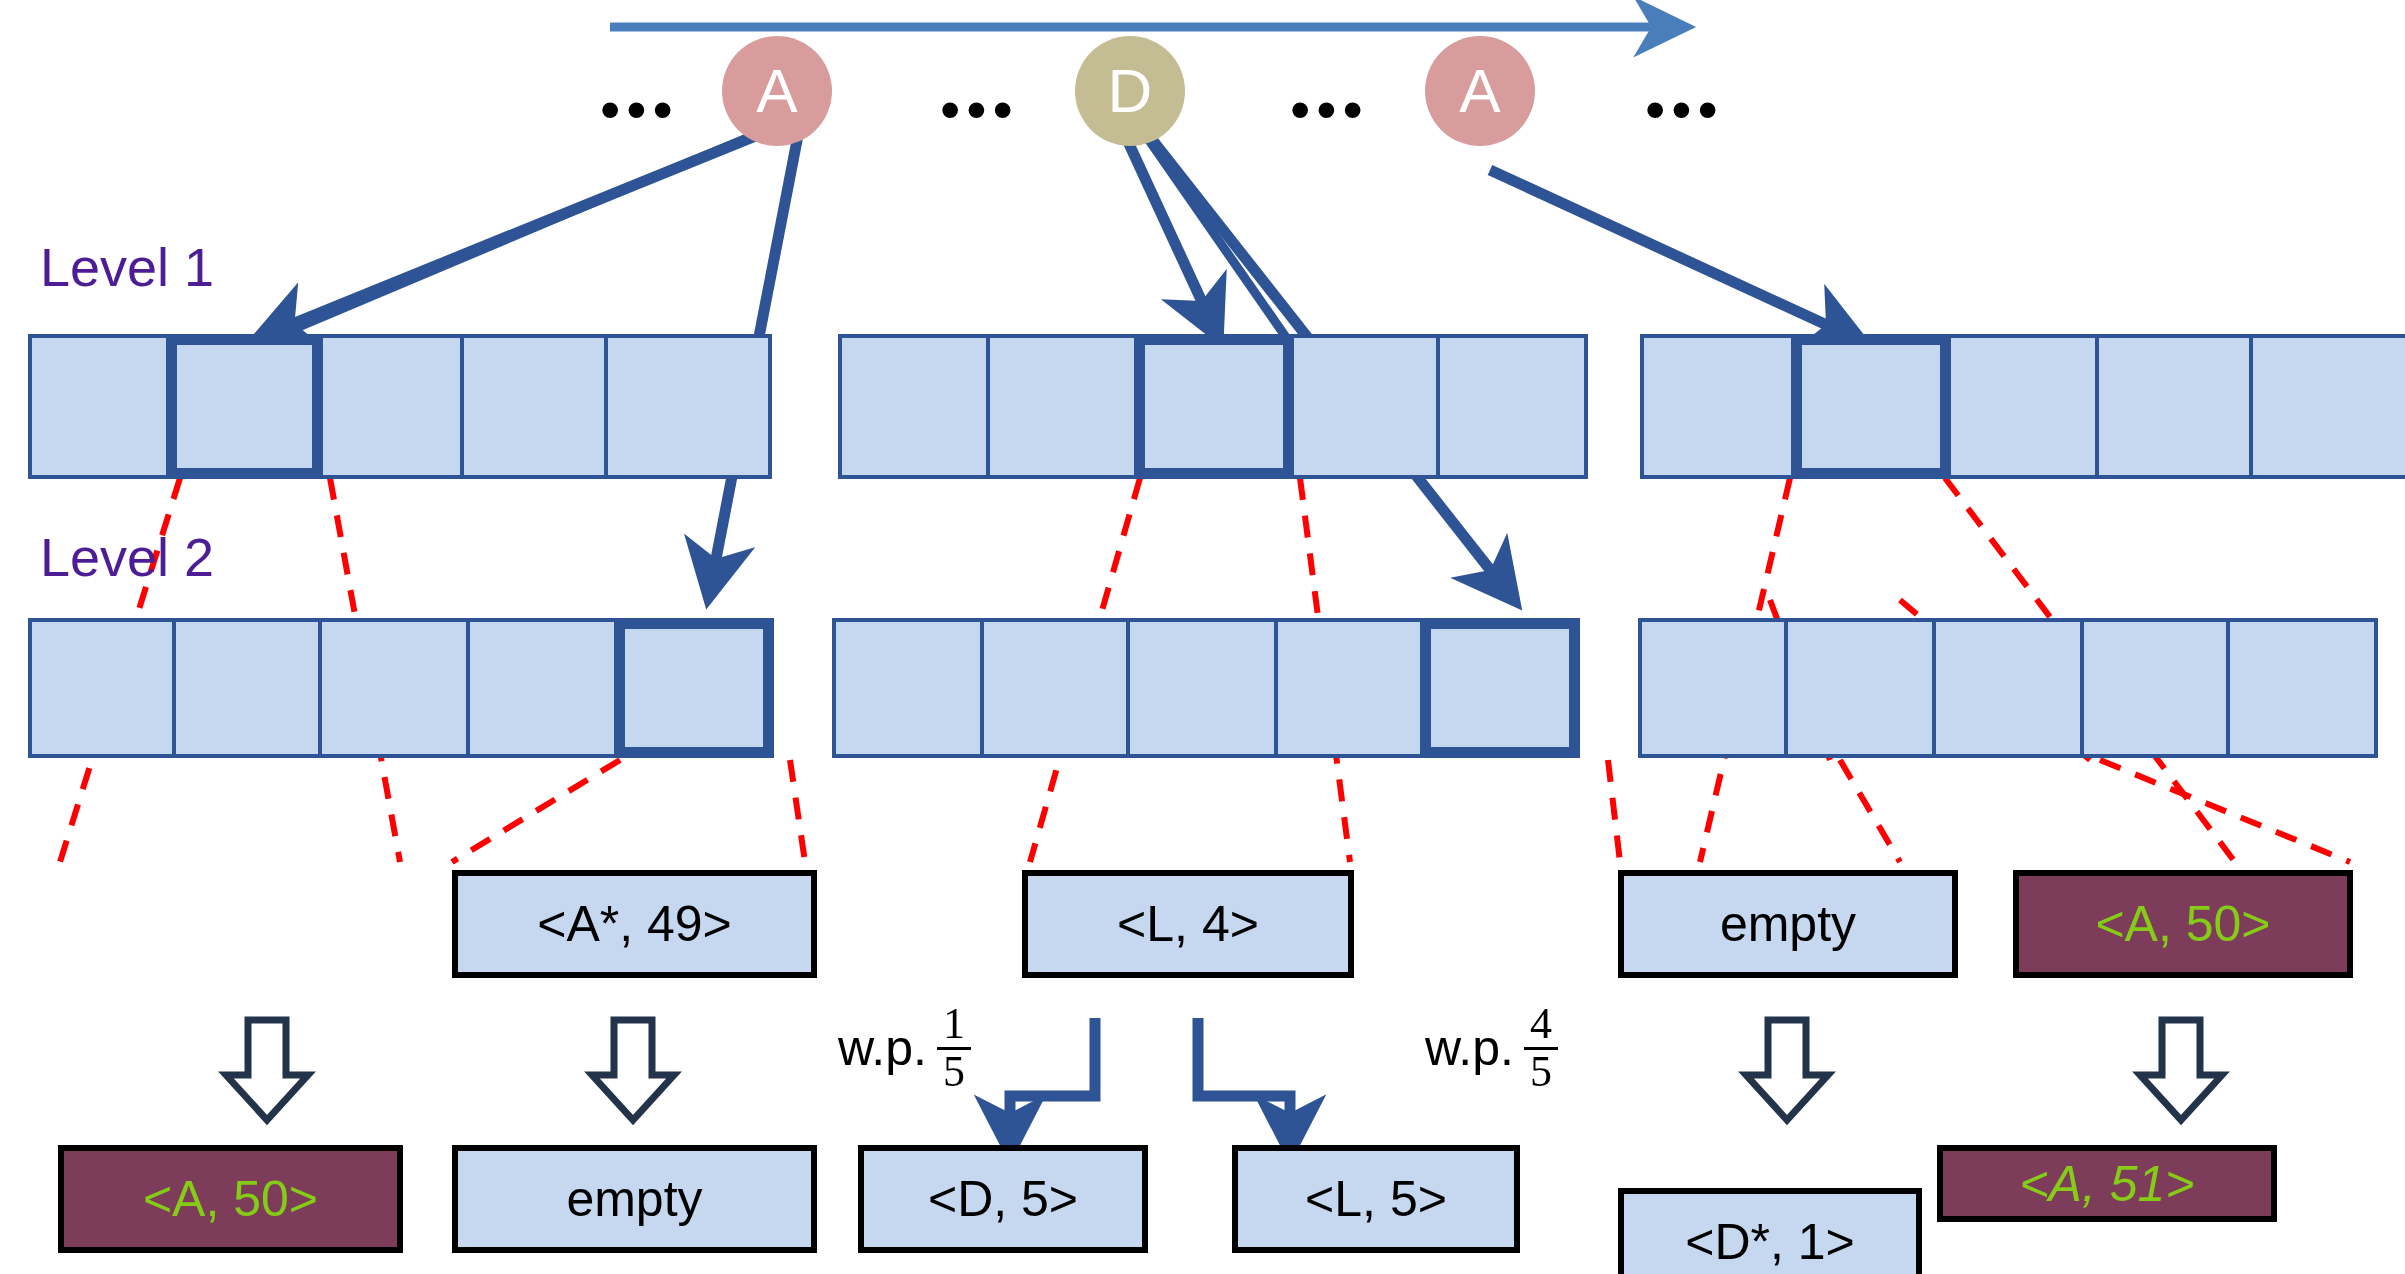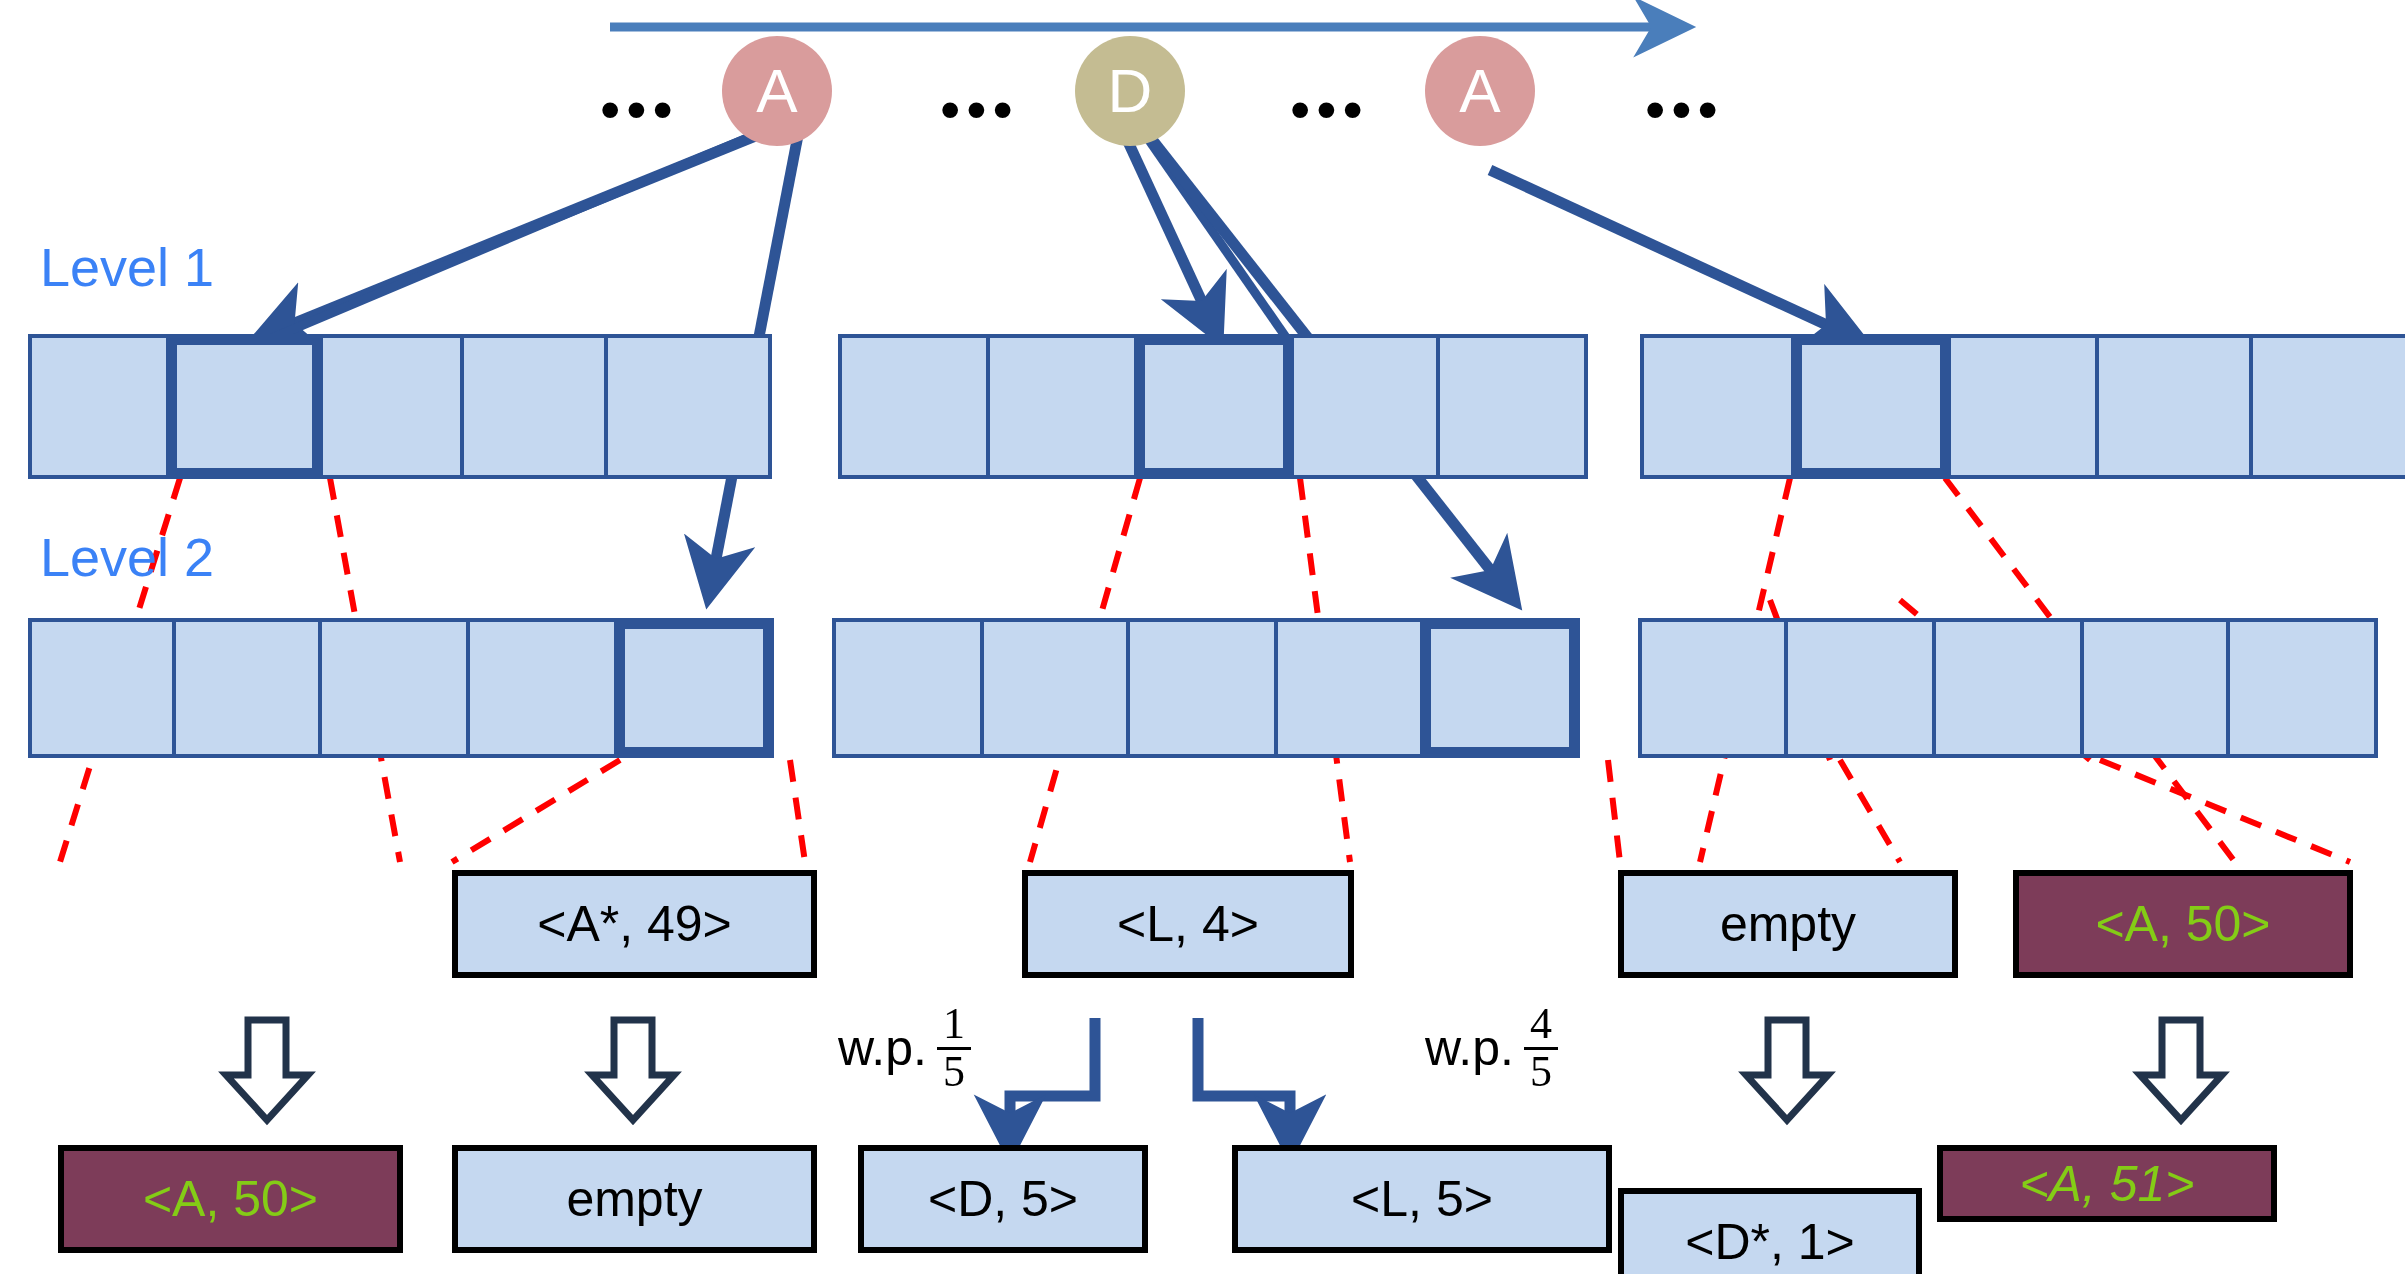--- a/index.html
+++ b/index.html
@@ -11,21 +11,21 @@
   #wires{position:absolute;left:0;top:0;width:2405px;height:1274px;pointer-events:none;}
 
   
   .token{position:absolute;border-radius:50%;display:flex;align-items:center;
          justify-content:center;color:#ffffff;font-size:62px;line-height:1;
          font-family:"Liberation Sans", sans-serif;}
   .ellipsis{position:absolute;color:#000;font-size:58px;letter-spacing:6px;
             font-family:"Liberation Sans", sans-serif;line-height:1;white-space:nowrap;}
 
   
-  .lvl-label{position:absolute;font-size:54px;color:#3b82f6;
+  .lvl-label{position:absolute;font-size:54px;color:#4c1d95;
              font-family:"Liberation Sans", sans-serif;line-height:1;white-space:nowrap;}
 
   
   .arr{position:absolute;display:flex;}
   .cell{background:#c5d8f0;border:4px solid #2e5496;box-sizing:border-box;
         margin-left:-4px;}
   .cell:first-child{margin-left:0;}
   .cell.hl{border:11px solid #2e5496;z-index:3;position:relative;}
 
   
@@ -222,19 +222,19 @@
       <span class="den">5</span>
     </span>
   </div>
 
   <div class="rec maroon" style="left:58px;top:1145px;width:345px;height:108px;">&lt;A, 50&gt;</div>
 
   <div class="rec" style="left:452px;top:1145px;width:365px;height:108px;">empty</div>
 
   <div class="rec" style="left:858px;top:1145px;width:290px;height:108px;">&lt;D, 5&gt;</div>
 
-  <div class="rec" style="left:1232px;top:1145px;width:380px;height:108px;">&lt;L, 5&gt;</div>
+  <div class="rec" style="left:1232px;top:1145px;width:288px;height:108px;">&lt;L, 5&gt;</div>
 
   <div class="rec" style="left:1618px;top:1145px;width:304px;height:108px;margin-top:43px;">&lt;D*, 1&gt;</div>
 
   <div class="rec maroon" style="left:1937px;top:1145px;width:340px;height:77px;font-style:italic;">&lt;A, 51&gt;</div>
 
 </div>
 
 </body></html>

